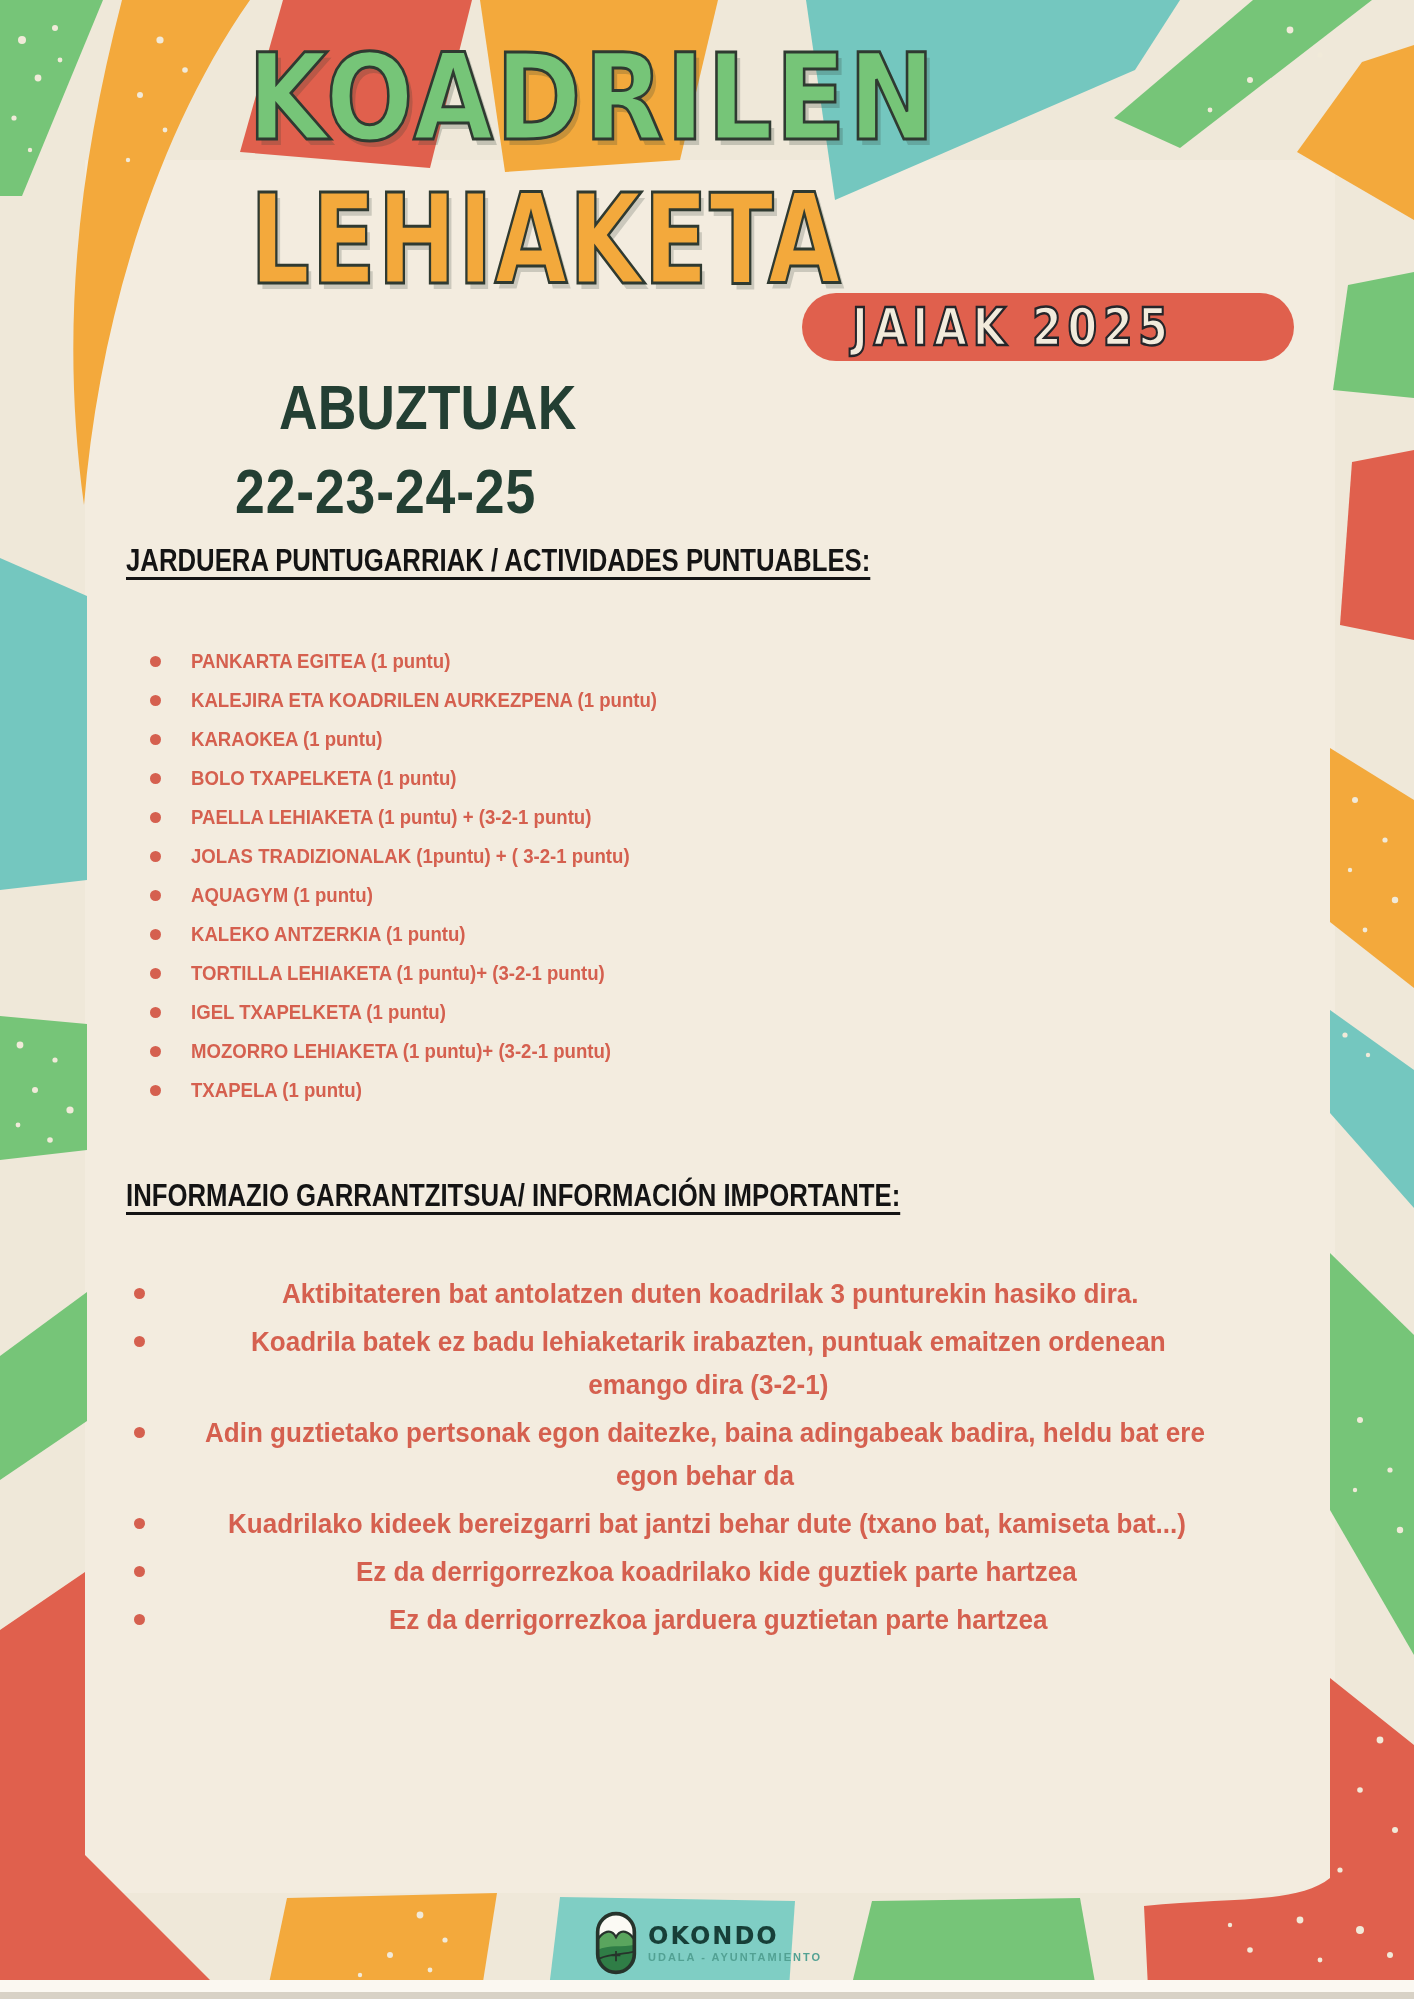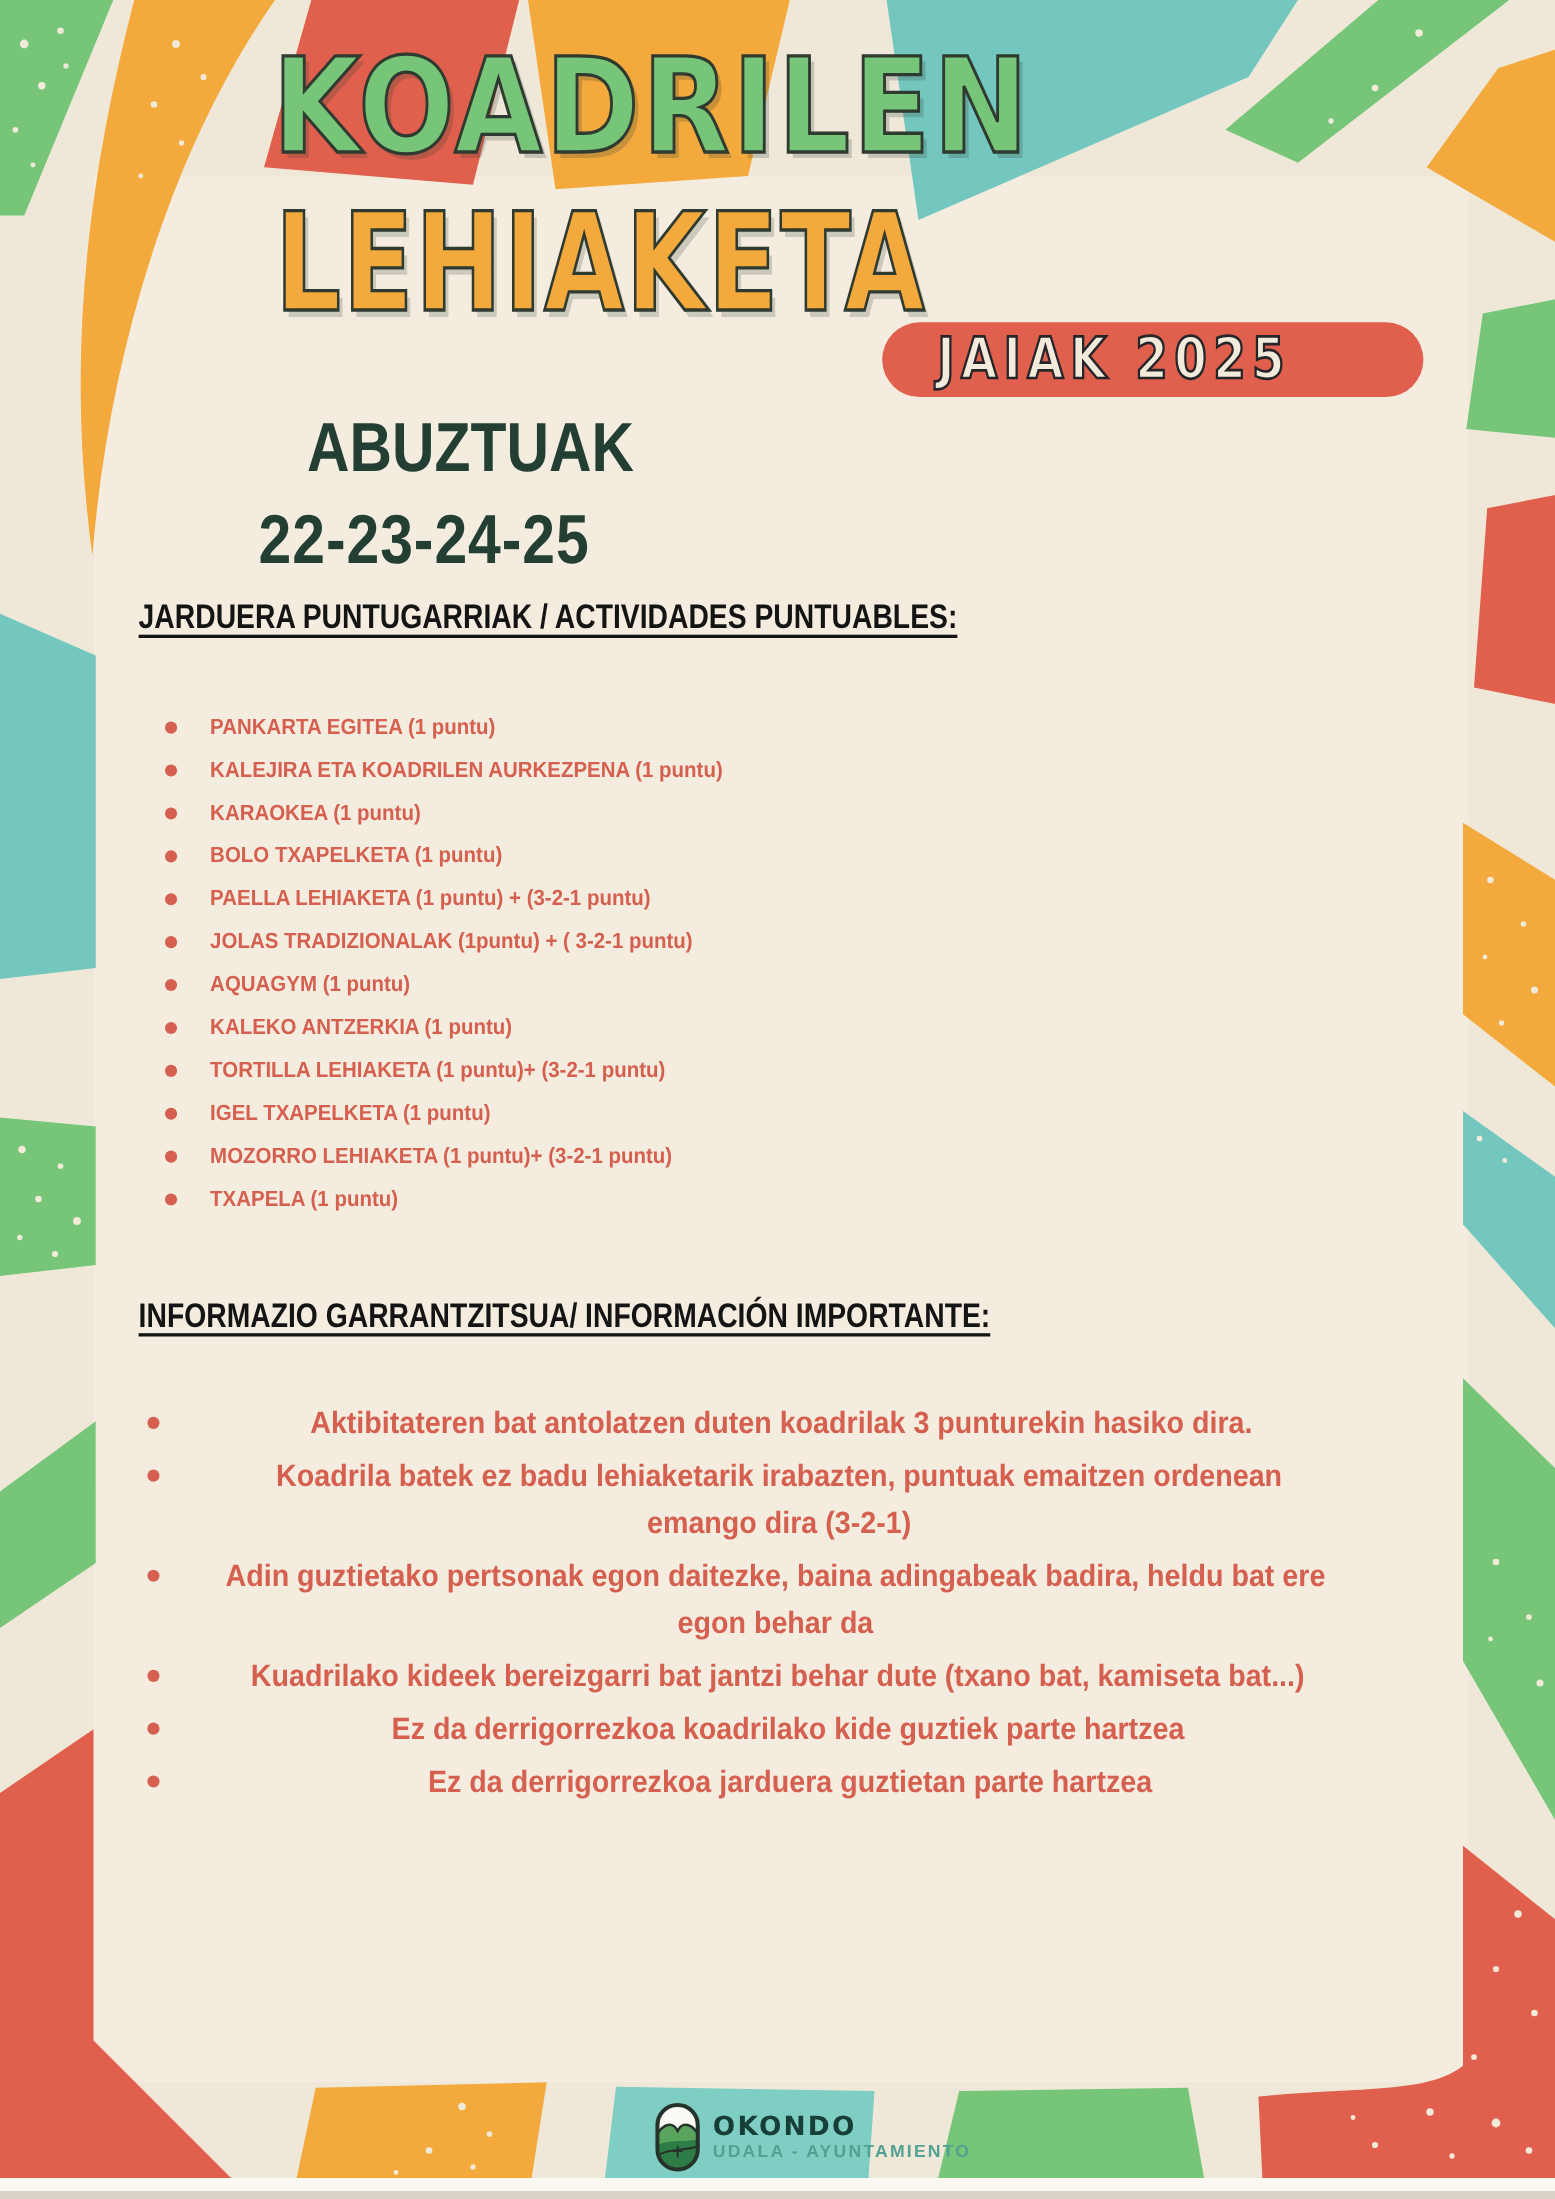--- a/index.html
+++ b/index.html
@@ -92,21 +92,21 @@
   .footer-logo{
     position:absolute; left:594px; top:1910px; display:flex; align-items:center; gap:10px;
   }
   .emblem{width:44px; height:66px; display:block;}
   .logo-text{display:flex; flex-direction:column; justify-content:flex-end;}
   .logo-name{
     font-family:"DejaVu Sans", sans-serif;
     font-size:24px; font-weight:bold; color:#173f38; letter-spacing:2px; line-height:26px;
   }
   .logo-sub{
-    font-size:16px; font-weight:bold; color:#52a193; letter-spacing:2px; margin-top:2px;
+    font-size:11px; font-weight:bold; color:#52a193; letter-spacing:2px; margin-top:2px;
   }
   .bottom-strip{position:absolute; left:0; bottom:0; width:1414px; height:12px; background:#fbf8f1;}
 </style>
 </head>
 <body>
 
 <div class="poster">
 
   <div class="panel"></div>
 

